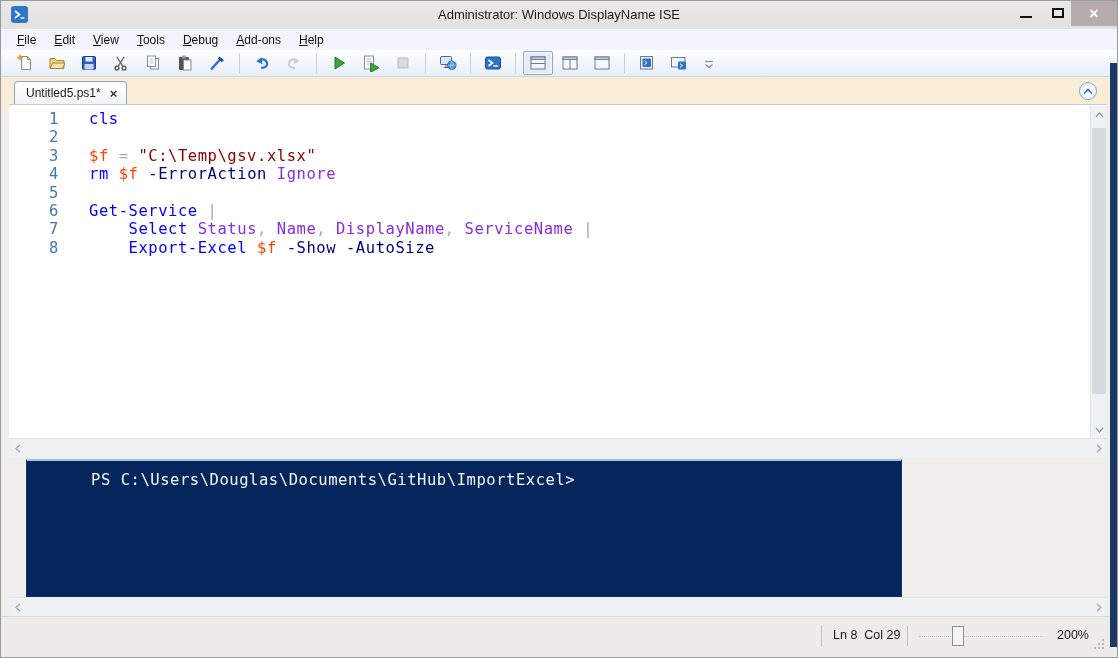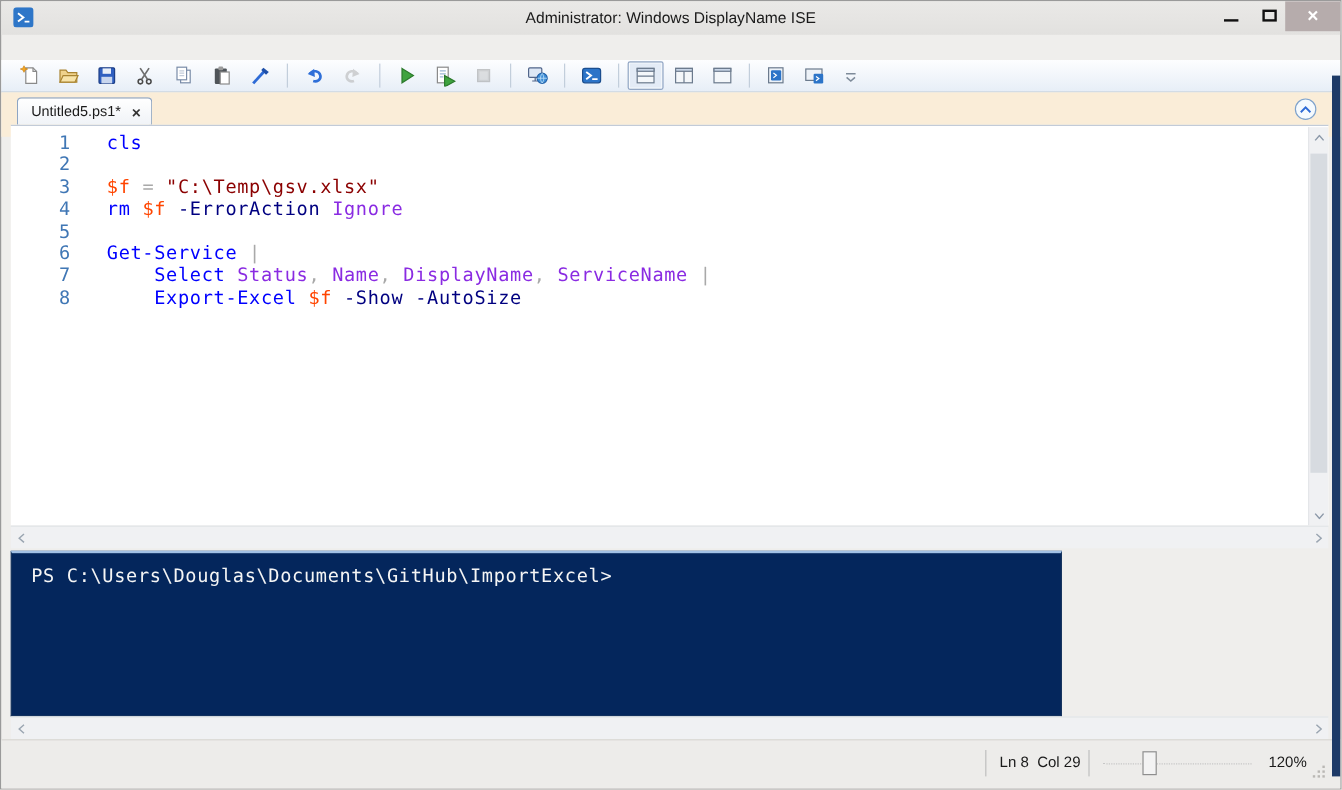--- a/index.html
+++ b/index.html
@@ -58,22 +58,22 @@
   .v-scroll{position:absolute;right:0;top:1px;bottom:0;width:17px;background:#F0F1F3;border-left:1px solid #E4E6E9;}
   .v-arrow{height:17px;display:flex;align-items:center;justify-content:center;}
   .v-arrow.down{position:absolute;bottom:0;left:0;right:0;}
   .v-thumb{position:absolute;left:1px;right:1px;top:22px;height:266px;background:#D7DBE0;}
   .hscroll{position:absolute;left:8px;width:1098px;height:19px;background:#F0F1F3;border-top:1px solid #E2E4E7;}
   .hscroll .h-arrow{position:absolute;top:0;bottom:0;width:17px;display:flex;align-items:center;justify-content:center;}
   .h-arrow.left{left:0;} .h-arrow.right{right:0;}
   .editor-hscroll{top:437px;} .console-hscroll{top:596px;}
 
   
-  .console{position:absolute;left:8px;top:458px;width:876px;height:138px;
-    border:1px solid #17355F;border-top:2px solid #A2C1E6;}
+  .console{position:absolute;left:25px;top:458px;width:876px;height:138px;
+    border:1px solid #17355F;border-top:2px solid #A2C1E6;padding-left:48px;}
   .prompt{padding:10px 0 0 16px;font-family:"DejaVu Sans Mono",monospace;font-size:15.5px;letter-spacing:.55px;white-space:pre;}
 
   
   .statusbar{position:absolute;left:0;right:0;top:615px;height:43px;background:#EDECEA;border-top:1px solid #D9D7D4;}
   .sb-sep{position:absolute;top:8px;width:1px;height:22px;background:#BFBFBF;}
   .sb-sep.s1{left:820px;} .sb-sep.s2{left:906px;}
   .sb-pos{position:absolute;left:832px;top:11px;font-size:12.5px;color:#1A1A1A;white-space:pre;}
   .zoom-track{position:absolute;left:918px;top:19px;width:124px;border-top:1px dotted #C6C6C6;}
   .zoom-thumb{position:absolute;left:951px;top:9px;width:12px;height:20px;background:#F3F3F3;border:1px solid #8E8E8E;padding:0;}
   .sb-zoom{position:absolute;left:1056px;top:11px;font-size:12.5px;color:#1A1A1A;}
@@ -97,20 +97,29 @@
     <span class="title">Administrator: Windows DisplayName ISE</span>
     <button class="win-btn btn-min">
         <span class="glyph-min"></span>
       </button>
     <button class="win-btn btn-max">
         <span class="glyph-max"></span>
       </button>
     <button class="win-btn btn-close">×</button>
   </div>
 
+  <div class="menubar">
+      <span class="menu-item"><u>F</u>ile</span>
+      <span class="menu-item"><u>E</u>dit</span>
+      <span class="menu-item"><u>V</u>iew</span>
+      <span class="menu-item"><u>T</u>ools</span>
+      <span class="menu-item"><u>D</u>ebug</span>
+      <span class="menu-item"><u>A</u>dd-ons</span>
+      <span class="menu-item"><u>H</u>elp</span>
+    </div>
 
   <div class="toolbar">
       <button class="tb-btn">
         <span class="tb-icon">
           <svg width="18" height="18" viewBox="0 0 18 18">
             <path d="M5.5 2.5h6l3 3v10h-9z" fill="#fff" stroke="#8a8a8a"></path>
             <path d="M11.5 2.5v3h3" fill="none" stroke="#8a8a8a"></path>
             <path d="M4 .8l1 2 2.1.7-2.1.8-1 2-1-2L.9 3.5 3 2.8z" fill="#F5A623" stroke="#C77B00" stroke-width=".5"></path>
           </svg>
         </span>
@@ -344,21 +353,21 @@
         </svg>
       </span>
   </div>
 
   <div class="statusbar">
     <span class="sb-sep s1"></span>
     <span class="sb-pos">Ln 8  Col 29</span>
     <span class="sb-sep s2"></span>
     <span class="zoom-track"></span>
     <button class="zoom-thumb"></button>
-    <span class="sb-zoom">120%</span>
+    <span class="sb-zoom">200%</span>
     <span class="grip">
       <svg width="13" height="13" viewBox="0 0 13 13">
           <g fill="#B9B7B4">
             <rect x="9" y="1" width="2" height="2"></rect>
             <rect x="9" y="5" width="2" height="2"></rect>
             <rect x="5" y="5" width="2" height="2"></rect>
             <rect x="9" y="9" width="2" height="2"></rect>
             <rect x="5" y="9" width="2" height="2"></rect>
             <rect x="1" y="9" width="2" height="2"></rect>
           </g>

